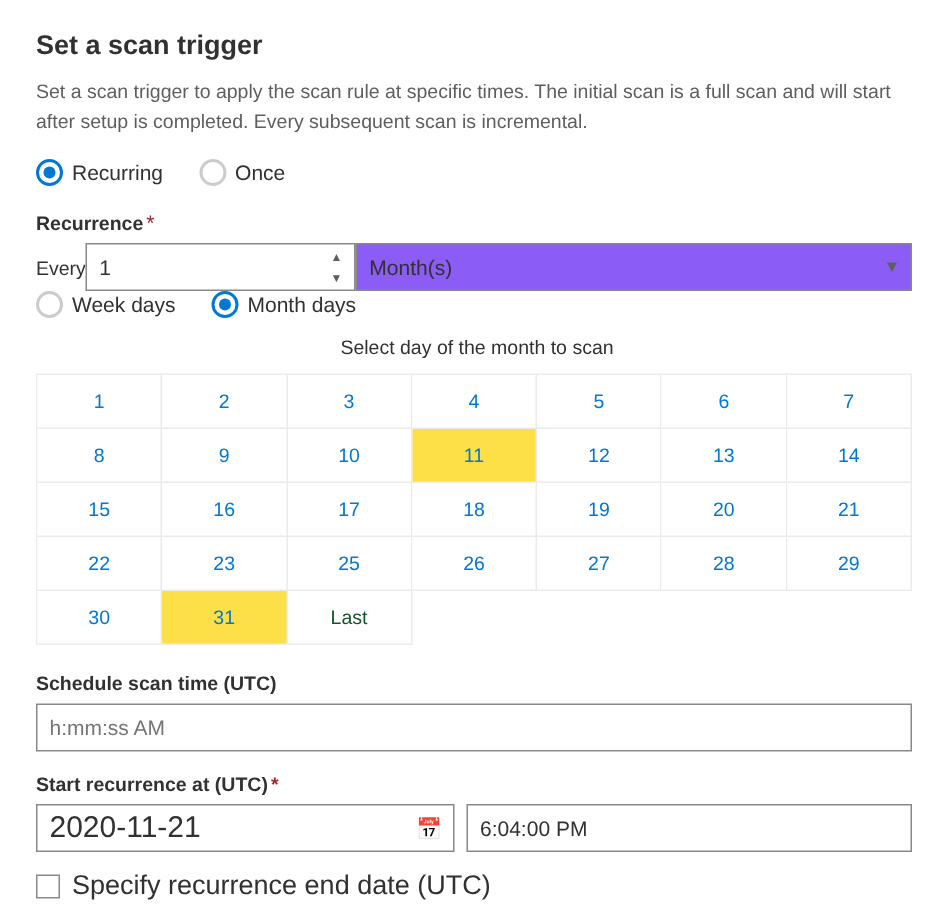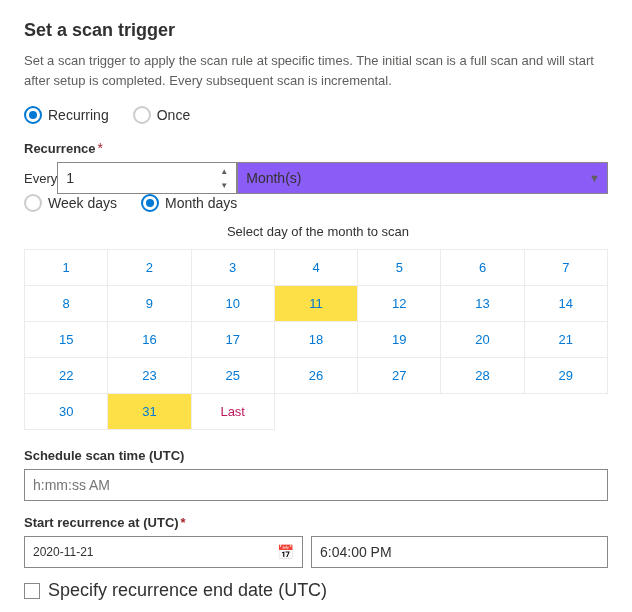--- a/index.html
+++ b/index.html
@@ -165,21 +165,21 @@
       justify-content: center;
       font-size: 13px;
       cursor: pointer;
       color: #0078d4;
       background: #fff;
     }
     .cal-cell.selected {
       background: #fde047;
     }
     .cal-cell.last-cell {
-      color: #be185d;
+      color: #14532d;
     }
     .schedule-section {
       margin-bottom: 14px;
     }
     .schedule-label {
       font-size: 13px;
       font-weight: 600;
       margin-bottom: 6px;
     }
     .time-input {
@@ -199,21 +199,21 @@
     }
     .date-input-wrap {
       position: relative;
       flex: 1;
     }
     .date-input-wrap input {
       width: 100%;
       height: 32px;
       border: 1px solid #8a8886;
       padding: 0 32px 0 8px;
-      font-size: 12px;
+      font-size: 20px;
       color: #323130;
       outline: none;
     }
     .calendar-icon {
       position: absolute;
       right: 8px;
       top: 50%;
       transform: translateY(-50%);
       pointer-events: none;
       font-size: 14px;

